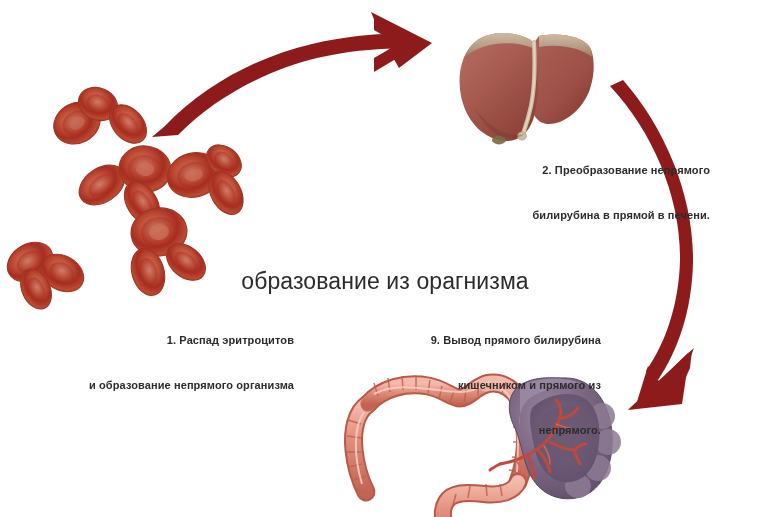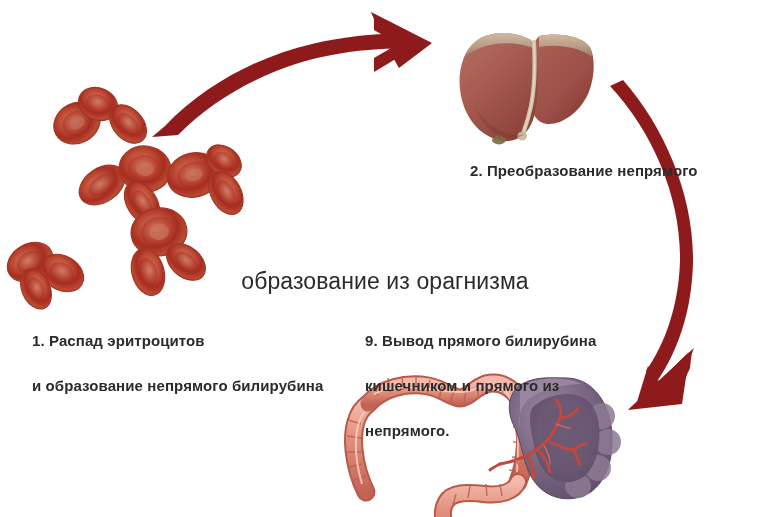--- a/index.html
+++ b/index.html
@@ -32,26 +32,26 @@
     top: 204px;
     width: 770px;
     text-align: center;
     font-size: 23px;
     line-height: 31px;
     font-weight: 400;
     color: #2b2b2b;
     letter-spacing: .1px;
   }
   .step-label {
-    font-size: 15px;
+    font-size: 11px;
     line-height: 15px;
     font-weight: bold;
     color: #2b2b2b;
     letter-spacing: .1px;
-    text-align: left;
+    text-align: right;
   }
   #label-1 { left: 0px;   top: 303px; width: 262px; margin-left: 32px; }
   #label-2 { left: 470px; top: 133px; width: 240px; }
   #label-3 { left: 365px; top: 303px; width: 236px; }
 </style>
 </head>
 <body>
 
 <div id="stage">
 
@@ -351,25 +351,26 @@
     </g>
 
   </svg>
 
   <div class="txt" id="diagram-title">
     <div>образование из орагнизма</div>
   </div>
 
   <div class="txt step-label" id="label-1">
     <div>1. Распад эритроцитов</div>
-    <div>и образование непрямого билирубина</div>
+    <div>и образование непрямого организма</div>
   </div>
 
   <div class="txt step-label" id="label-2">
     <div>2. Преобразование непрямого</div>
+    <div>билирубина в прямой в печени.</div>
   </div>
 
   <div class="txt step-label" id="label-3">
     <div>9. Вывод прямого билирубина</div>
     <div>кишечником и прямого из</div>
     <div>непрямого.</div>
   </div>
 
 </div>
 

